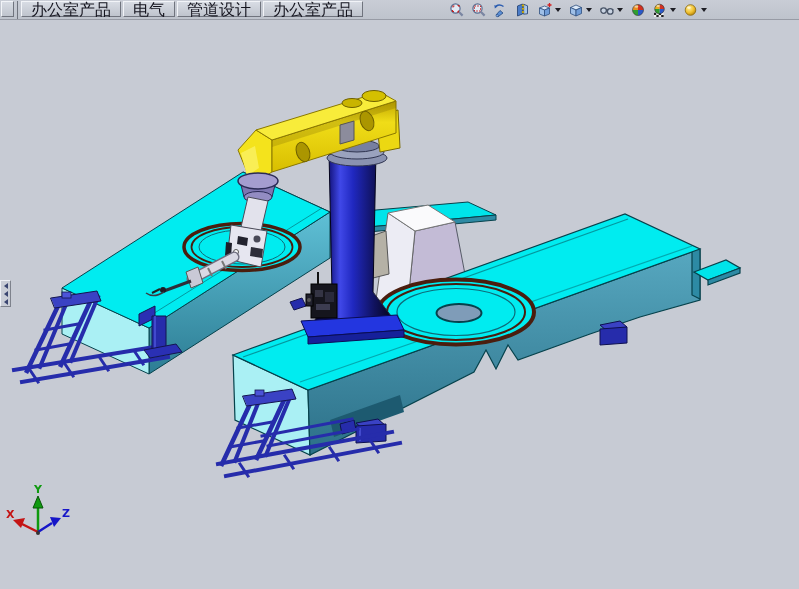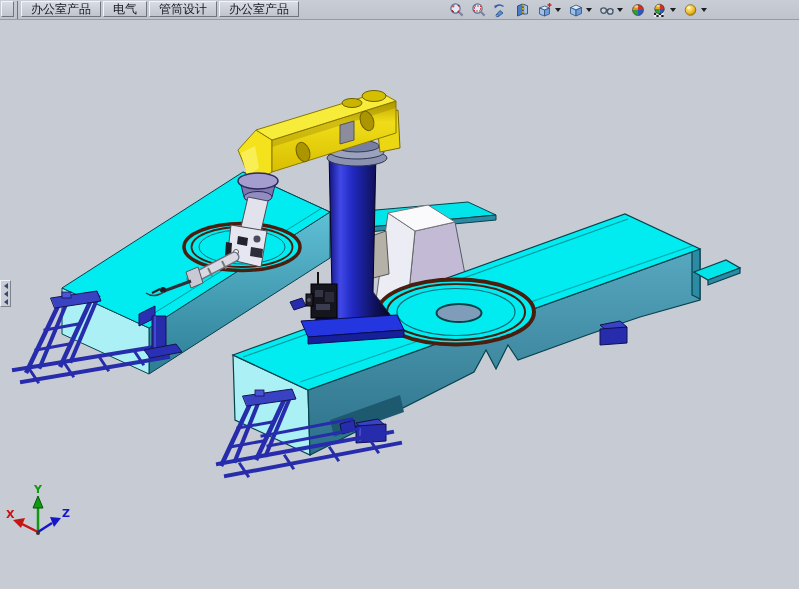--- a/index.html
+++ b/index.html
@@ -11,21 +11,21 @@
   
   #toolbar{
     position:absolute;top:0;left:0;width:799px;height:20px;
     background:linear-gradient(#c9cdd6,var(--c-toolbar-bg,#bec3cc));
     border-bottom:1px solid #979ba5;
     display:flex;align-items:center;box-sizing:border-box;
   }
   .tabs{display:flex;align-items:flex-start;height:20px;}
   .tab{
     height:16px;line-height:15px;padding:0 9px;margin:1px 1px 0 1px;
-    font-size:12px;color:#14141e;white-space:nowrap;
+    font-size:16px;color:#14141e;white-space:nowrap;
     background:linear-gradient(#d8dce4,#bfc4cd);
     border:1px solid;border-color:#f2f4f8 #70747e #70747e #f2f4f8;
     box-sizing:border-box;cursor:default;
   }
   .tab.partial{width:13px;padding:0;overflow:hidden;}
   .tab-sep{width:1px;height:18px;background:#70747e;margin:1px 2px 0 2px;}
   .view-tools{display:flex;align-items:center;margin-left:auto;margin-right:88px;height:20px;}
   .tool-btn{
     display:flex;align-items:center;justify-content:center;
     height:18px;padding:0 2px;margin:0 1px;cursor:default;
@@ -52,21 +52,21 @@
 </style>
 </head>
 <body>
 
 <div id="toolbar">
   <div class="tabs">
     <div class="tab partial"></div>
     <div class="tab-sep"></div>
     <div class="tab"><span>办公室产品</span></div>
     <div class="tab"><span>电气</span></div>
-    <div class="tab"><span>管筒设计</span></div>
+    <div class="tab"><span>管道设计</span></div>
     <div class="tab"><span>办公室产品</span></div>
   </div>
 
   <div class="view-tools">
     <div class="tool-btn">
       <svg width="16" height="16" viewBox="0 0 16 16">
         <circle cx="6.5" cy="6.5" r="4.6" fill="#e3eaf4" stroke="#5a6f92" stroke-width="1.2"></circle>
         <line x1="10" y1="10" x2="13.6" y2="13.6" stroke="#7a86a2" stroke-width="2.2"></line>
         <path d="M4 5.5v-1.5h1.5 M8.5 3.5h1.5v1.5 M9.5 8.5v1.5h-1.5 M5 9.5h-1.5v-1.5" stroke="#c22222" stroke-width="1.1" fill="none"></path>
       </svg>

